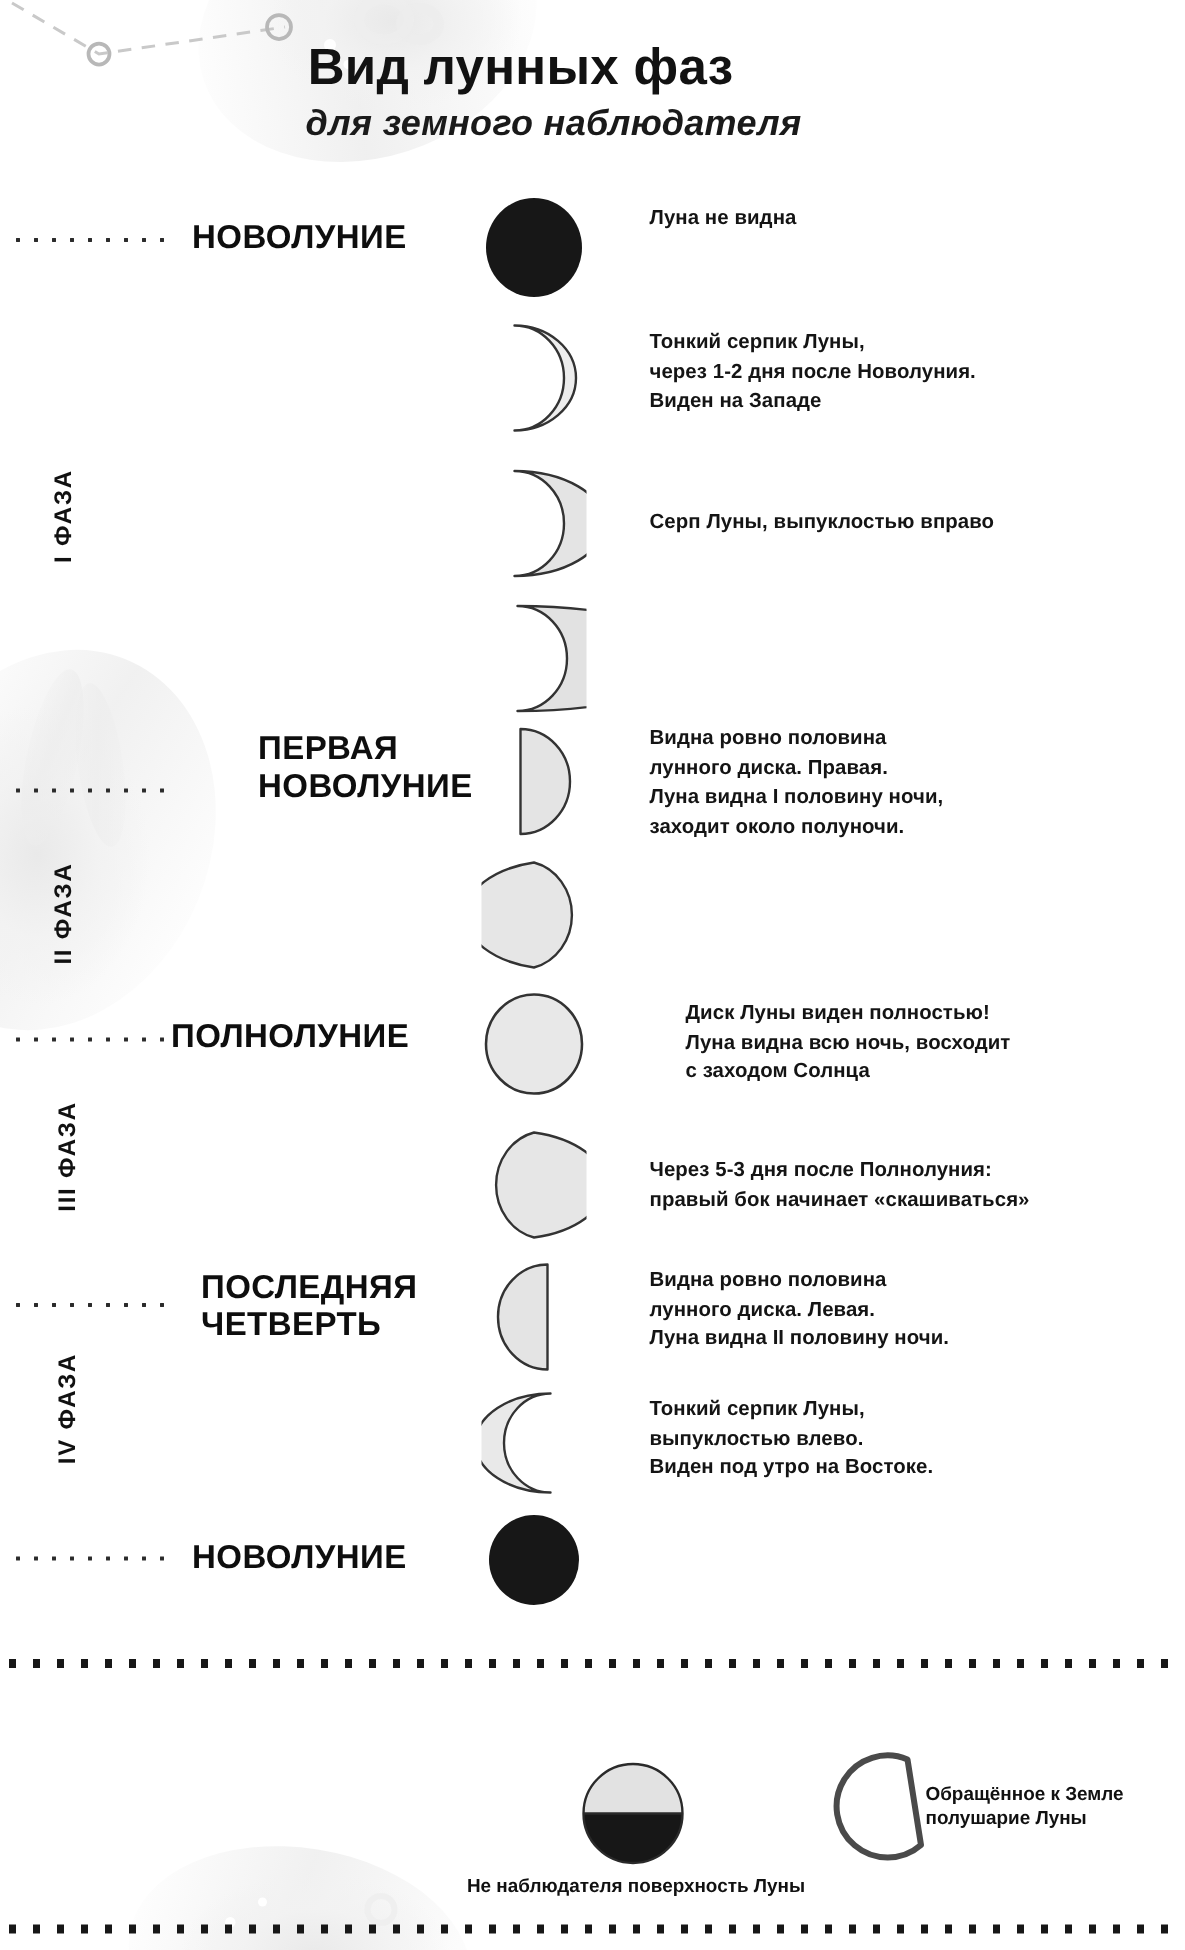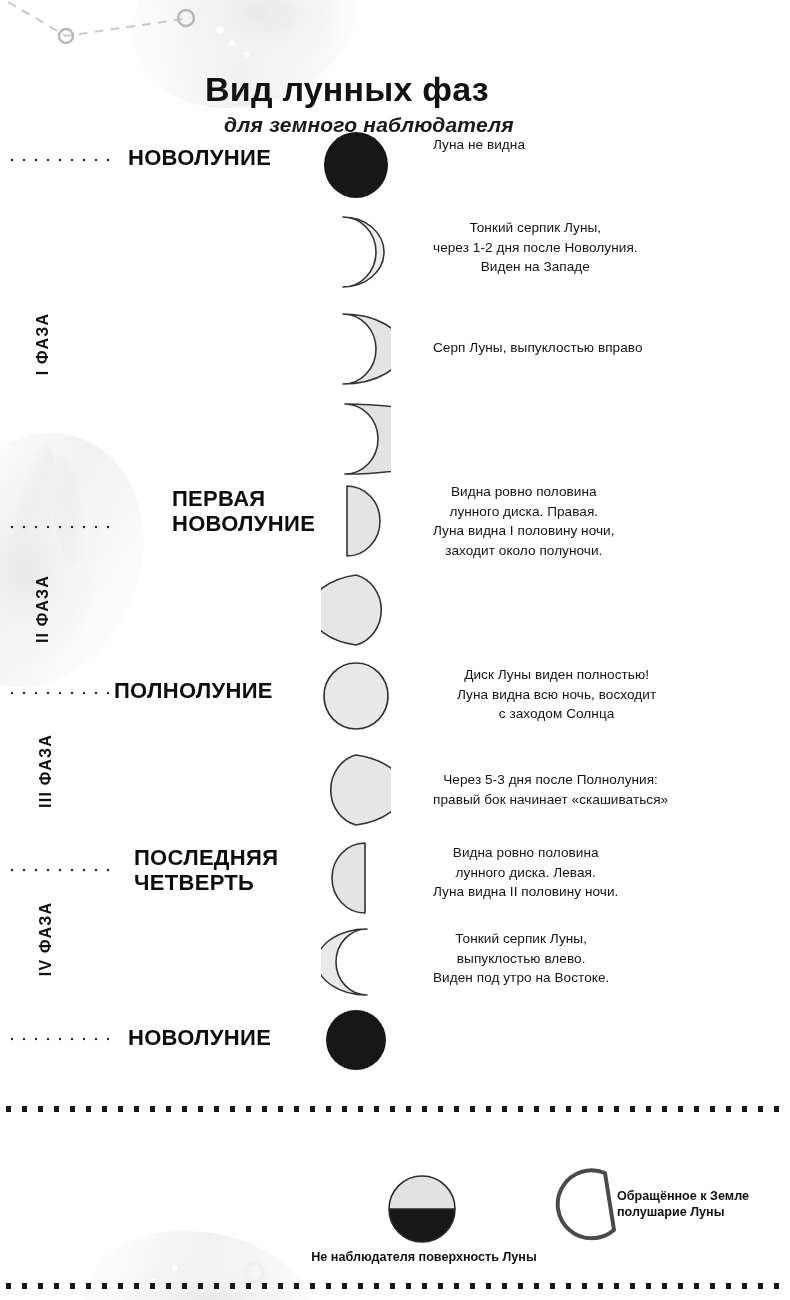--- a/index.html
+++ b/index.html
@@ -25,29 +25,29 @@
   }
   .wm-streak{
     background:linear-gradient(100deg,rgba(255,255,255,0) 0%,#ededed 45%,rgba(255,255,255,0) 100%);
     border-radius:50%;
   }
   .wm-dot{border-radius:50%;background:#ffffff;}
 
   .wm-line-svg{position:absolute;pointer-events:none;}
 
   
-  .title-wrap{position:absolute;left:0;top:28px;width:694px;text-align:center;margin-top:44px;}
+  .title-wrap{position:absolute;left:0;top:28px;width:694px;text-align:center;}
   .title{
     font-size:34px;font-weight:bold;letter-spacing:0.2px;
     color:#121212;line-height:1.05;
     font-family:"Liberation Sans","DejaVu Sans",sans-serif;
   }
   .subtitle{
     margin-top:5px;
-    font-size:21px;font-weight:bold;font-style:italic;
+    font-size:24px;font-weight:bold;font-style:italic;
     color:#1a1a1a;letter-spacing:0.2px;padding-left:44px;
   }
 
   
   .vlabel{
     position:absolute;
     font-size:16px;font-weight:bold;letter-spacing:1.2px;
     color:#111;
     transform-origin:50% 50%;
     transform:rotate(-90deg);
@@ -69,26 +69,25 @@
     position:absolute;
     font-size:22px;font-weight:bold;
     color:#0e0e0e;letter-spacing:0.3px;line-height:1.12;
     white-space:pre-line;
   }
   .pname.two{line-height:1.14;}
 
   
   .pdesc{
     position:absolute;left:433px;
-    font-size:13.6px;font-weight:normal;
+    font-size:13.6px;font-weight:bold;
     line-height:19.5px;
     color:#141414;
     white-space:pre-line;
     letter-spacing:0.05px;
-    text-align:center;
   }
 
   
   .moon{position:absolute;}
   .moon svg{display:block;}
 
   
   .sep-dots{
     position:absolute;height:6px;
     background-image:linear-gradient(to right,#171717 0 5px, rgba(0,0,0,0) 5px 16px);

